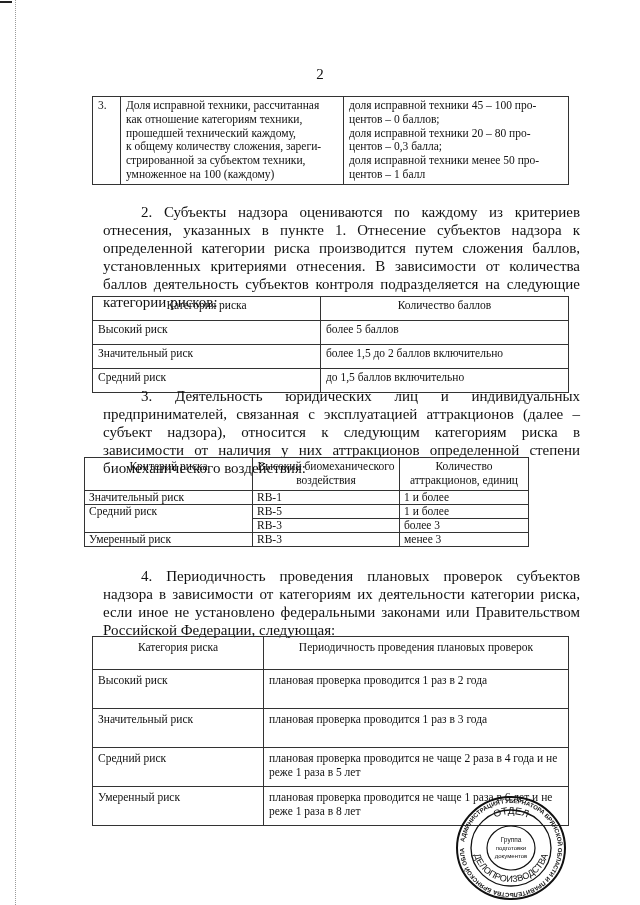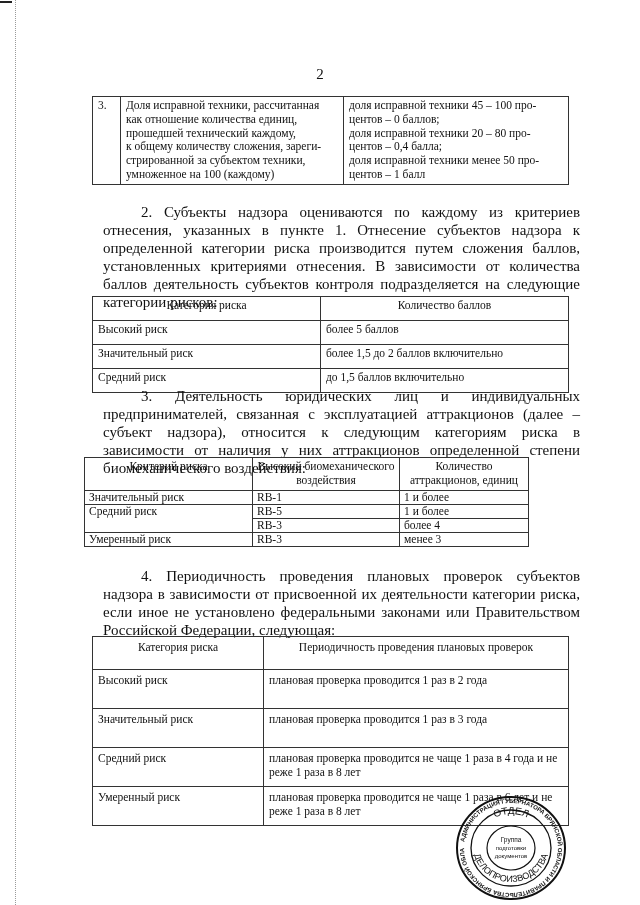--- a/index.html
+++ b/index.html
@@ -40,31 +40,31 @@
   <colgroup>
       <col style="width:28px">
       <col style="width:223px">
       <col>
     </colgroup>
   <tbody>
       <tr>
     <td>3.</td>
     <td>
       <div>Доля исправной техники, рассчитанная</div>
-      <div>как отношение количества единиц,</div>
+      <div>как отношение категориям техники,</div>
       <div>прошедшей технический каждому,</div>
       <div>к общему количеству сложения, зареги-</div>
       <div>стрированной за субъектом техники,</div>
       <div>умноженное на 100 (каждому)</div>
     </td>
     <td>
       <div>доля исправной техники 45 – 100 про-</div>
       <div>центов – 0 баллов;</div>
       <div>доля исправной техники 20 – 80 про-</div>
-      <div>центов – 0,4 балла;</div>
+      <div>центов – 0,3 балла;</div>
       <div>доля исправной техники менее 50 про-</div>
       <div>центов – 1 балл</div>
     </td>
   </tr>
 </tbody>
   </table>
 
 <div class="para" style="top:203px">
   <span class="indent"></span><span>2.</span>
   <span>Субъекты надзора оцениваются по каждому из критериев отнесения, указанных в пункте 1. Отнесение субъектов надзора к определенной категории риска производится путем сложения баллов, установленных критериями отнесения. В зависимости от количества баллов деятельность субъектов контроля подразделяется на следующие категории рисков:</span>
@@ -117,33 +117,33 @@
     <td>RB-1</td>
     <td>1 и более</td>
   </tr>
   <tr>
     <td rowspan="2">Средний риск</td>
     <td>RB-5</td>
     <td>1 и более</td>
   </tr>
   <tr>
     <td>RB-3</td>
-    <td>более 4</td>
+    <td>более 3</td>
   </tr>
   <tr>
     <td>Умеренный риск</td>
     <td>RB-3</td>
     <td>менее 3</td>
   </tr>
 </tbody>
   </table>
 
 <div class="para" style="top:567px">
   <span class="indent"></span><span>4.</span>
-  <span>Периодичность проведения плановых проверок субъектов надзора в зависимости от присвоенной их деятельности категории риска, если иное не установлено федеральными законами или Правительством Российской Федерации, следующая:</span>
+  <span>Периодичность проведения плановых проверок субъектов надзора в зависимости от категориям их деятельности категории риска, если иное не установлено федеральными законами или Правительством Российской Федерации, следующая:</span>
 </div>
 
 <table class="t4">
   <colgroup>
       <col style="width:171px">
       <col>
     </colgroup>
   <tbody>
       <tr>
     <th>Категория риска</th>
@@ -152,21 +152,21 @@
   <tr>
     <td>Высокий риск</td>
     <td>плановая проверка проводится 1 раз в 2 года</td>
   </tr>
   <tr>
     <td>Значительный риск</td>
     <td>плановая проверка проводится 1 раз в 3 года</td>
   </tr>
   <tr>
     <td>Средний риск</td>
-    <td>плановая проверка проводится не чаще 1 раза в 4 года и не реже 1 раза в 8 лет</td>
+    <td>плановая проверка проводится не чаще 2 раза в 4 года и не реже 1 раза в 5 лет</td>
   </tr>
   <tr>
     <td>Умеренный риск</td>
     <td>плановая проверка проводится не чаще 1 раза в 6 лет и не реже 1 раза в 8 лет</td>
   </tr>
 </tbody>
   </table>
 
 <svg class="stamp" viewBox="0 0 112 105">
   <defs>

